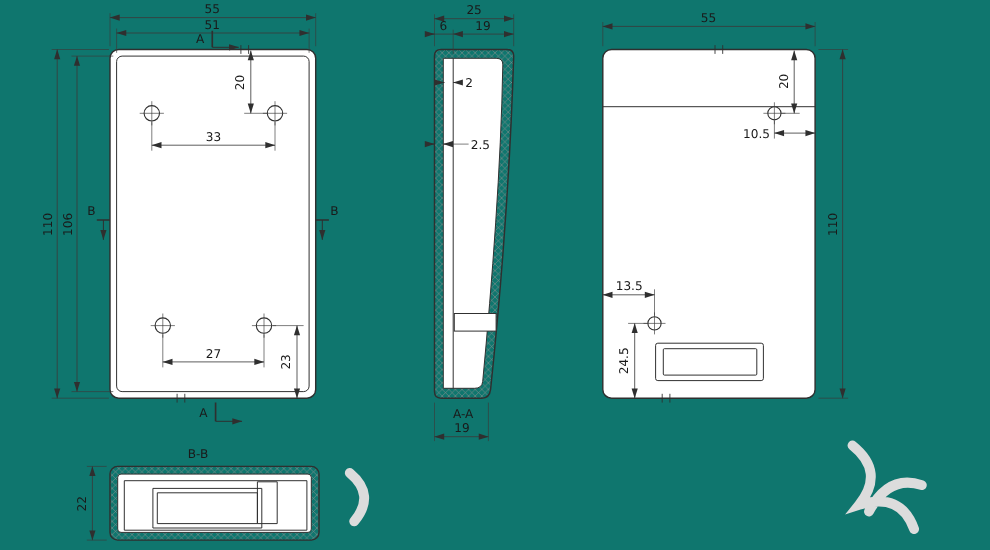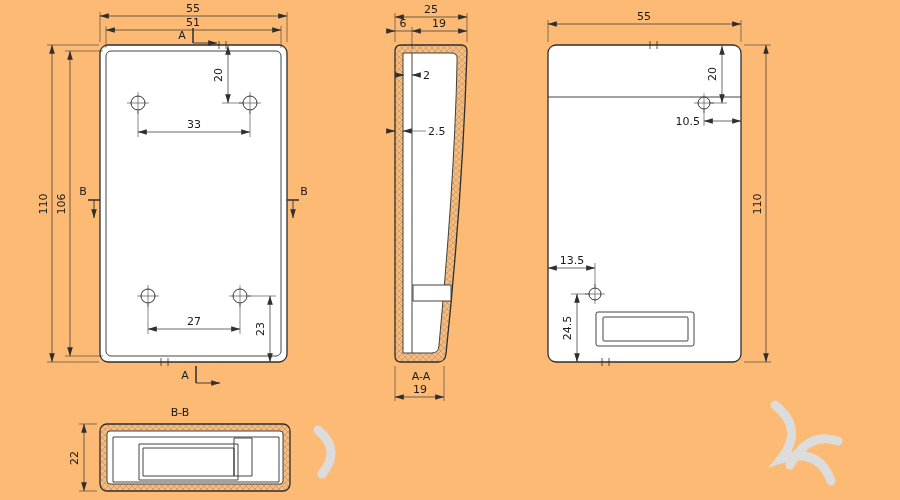--- a/index.html
+++ b/index.html
@@ -1,16 +1,16 @@
 <!DOCTYPE html>
 <html><head>
 <meta charset="utf-8">
 <style>
   html,body{margin:0;padding:0;background:#ffffff;}
-  .canvas{position:relative;width:900px;height:500px;background:#fdba74;overflow:hidden;
+  .canvas{position:relative;width:900px;height:500px;background:#0f766e;overflow:hidden;
           font-family:"DejaVu Sans", sans-serif;}
   svg{display:block;}
   .ol   {fill:#ffffff;stroke:#2f2f2f;stroke-width:1.3;}
   .ol2  {fill:none;stroke:#2f2f2f;stroke-width:0.9;}
   .hole {fill:#ffffff;stroke:#2f2f2f;stroke-width:1;}
   .dim  {stroke:#3a3a3a;stroke-width:0.75;fill:none;}
   .ext  {stroke:#3a3a3a;stroke-width:0.6;fill:none;}
   .cl   {stroke:#3a3a3a;stroke-width:0.6;fill:none;}
   .tick {stroke:#2f2f2f;stroke-width:1.5;fill:none;}
   .gate {stroke:#2f2f2f;stroke-width:0.8;fill:none;}

